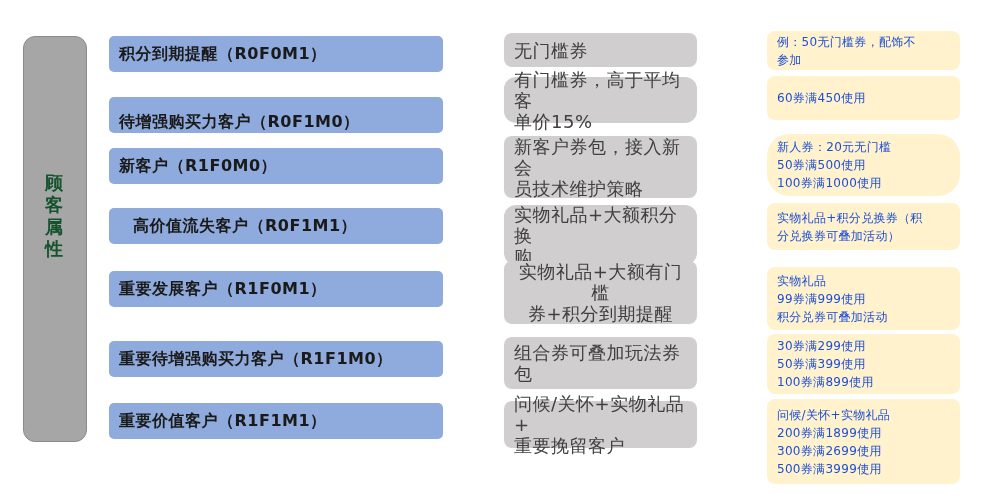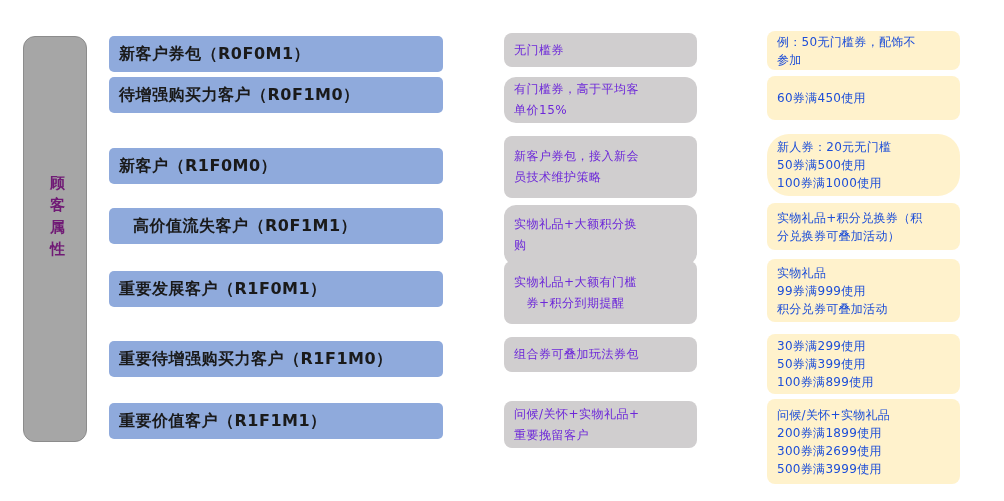--- a/index.html
+++ b/index.html
@@ -1,52 +1,52 @@
 <!DOCTYPE html>
 <html><head>
 <meta charset="utf-8">
 <style>
   html, body { margin:0; padding:0; }
   body { width:1004px; height:501px; background:#ffffff; position:relative; overflow:hidden;
          font-family:"DejaVu Sans", "Liberation Sans", sans-serif; }
   .side { position:absolute; left:23px; top:36px; width:64px; height:406px; background:#a6a6a6;
           border:1px solid #8c8c8c; border-radius:12px; box-sizing:border-box;
           display:flex; align-items:center; justify-content:center; }
-  .side-label { color:#701a75; font-weight:bold; font-size:15px; line-height:22px; width:20px;
-                text-align:right; word-break:break-all; margin-top:-46px; }
+  .side-label { color:#14532d; font-weight:bold; font-size:18px; line-height:22px; width:20px;
+                text-align:left; word-break:break-all; margin-top:-46px; }
   .blue { position:absolute; left:109px; width:334px; height:36px; background:#8faadc; border-radius:5px;
           box-sizing:border-box; padding-left:10px; display:flex; align-items:center;
           font-weight:bold; font-size:16px; color:#1a1a1a; letter-spacing:0.5px; white-space:nowrap; }
   .gray { position:absolute; left:504px; width:193px; background:#d0cecf; border-radius:8px;
           box-sizing:border-box; padding:0 10px; display:flex; align-items:center;
-          font-size:12px; line-height:21px; color:#6d28d9; letter-spacing:0.5px; }
+          font-size:18px; line-height:21px; color:#404040; letter-spacing:0.5px; }
   .yellow { position:absolute; left:767px; width:193px; background:#fff2cc; border-radius:8px;
             box-sizing:border-box; padding:0 10px; display:flex; align-items:center;
             font-size:12px; line-height:18px; color:#1d4ed8; letter-spacing:0.3px; }
   .txt { white-space:pre-line; }
 </style>
 </head>
 <body>
 
 <div class="side">
   <div class="side-label">顾客属性</div>
 </div>
 
 <div class="blue" style="top:36px;">
-    <span>新客户券包（R0F0M1）</span>
+    <span>积分到期提醒（R0F0M1）</span>
   </div>
 <div class="gray" style="top:33px;height:34px;">
     <span class="txt">无门槛券</span>
   </div>
 <div class="yellow" style="top:31px;height:39px;">
     <span class="txt">例：50无门槛券，配饰不
 参加</span>
   </div>
 
-<div class="blue" style="top:77px;">
+<div class="blue" style="top:97px;align-items:flex-end;">
     <span>待增强购买力客户（R0F1M0）</span>
   </div>
 <div class="gray" style="top:77px;height:46px;border-radius:12px;">
     <span class="txt">有门槛券，高于平均客
 单价15%</span>
   </div>
 <div class="yellow" style="top:76px;height:44px;">
     <span class="txt">60券满450使用</span>
   </div>
 
@@ -75,30 +75,30 @@
 分兑换券可叠加活动）</span>
   </div>
 
 <div class="blue" style="top:271px;">
     <span>重要发展客户（R1F0M1）</span>
   </div>
 <div class="gray" style="top:261px;height:63px;text-align:center;">
     <span class="txt">实物礼品+大额有门槛
 券+积分到期提醒</span>
   </div>
-<div class="yellow" style="top:259px;height:63px;padding-left:10px;">
+<div class="yellow" style="top:267px;height:63px;padding-left:10px;">
     <span class="txt">实物礼品
 99券满999使用
 积分兑券可叠加活动</span>
   </div>
 
 <div class="blue" style="top:341px;">
     <span>重要待增强购买力客户（R1F1M0）</span>
   </div>
-<div class="gray" style="top:337px;height:35px;">
+<div class="gray" style="top:337px;height:52px;">
     <span class="txt">组合券可叠加玩法券包</span>
   </div>
 <div class="yellow" style="top:334px;height:60px;">
     <span class="txt">30券满299使用
 50券满399使用
 100券满899使用</span>
   </div>
 
 <div class="blue" style="top:403px;">
     <span>重要价值客户（R1F1M1）</span>

